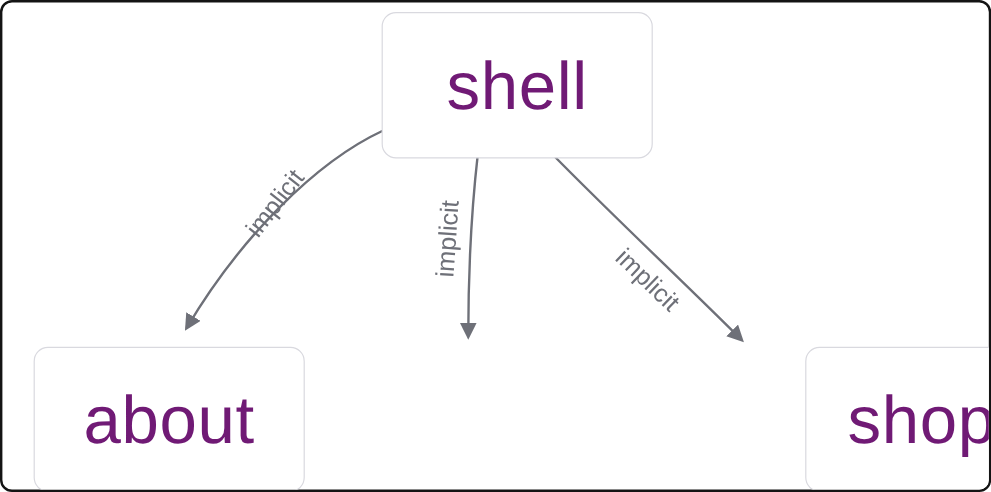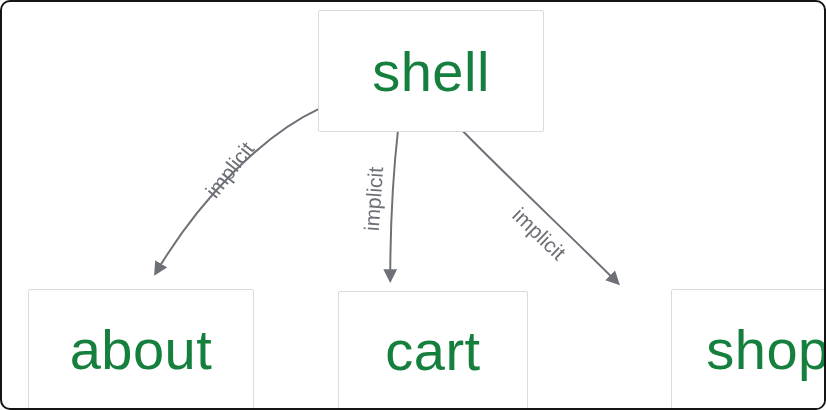--- a/index.html
+++ b/index.html
@@ -34,22 +34,22 @@
     stroke: #6e7078;
     stroke-width: 2px;
   }
   .node {
     position: absolute;
     display: flex;
     align-items: center;
     justify-content: center;
     background: #ffffff;
     border: 1.6px solid #d9d9df;
-    border-radius: 2px;
-    color: #15803d;
+    border-radius: 12px;
+    color: #701a75;
     font-size: 56px;
     font-weight: 400;
     letter-spacing: 0.5px;
     user-select: none;
   }
   .edge-label {
     position: absolute;
     color: #6e7078;
     font-size: 21px;
     white-space: nowrap;
@@ -88,21 +88,18 @@
   <div class="edge-label" id="edge-label-2">implicit</div>
 
   <div class="node" id="node-shell">
     <span>shell</span>
   </div>
 
   <div class="node" id="node-about">
     <span>about</span>
   </div>
 
-  <div class="node" id="node-cart">
-    <span>cart</span>
-  </div>
 
   <div class="node" id="node-shop">
     <span>shop</span>
   </div>
 
 </div>
 
 </body></html>

